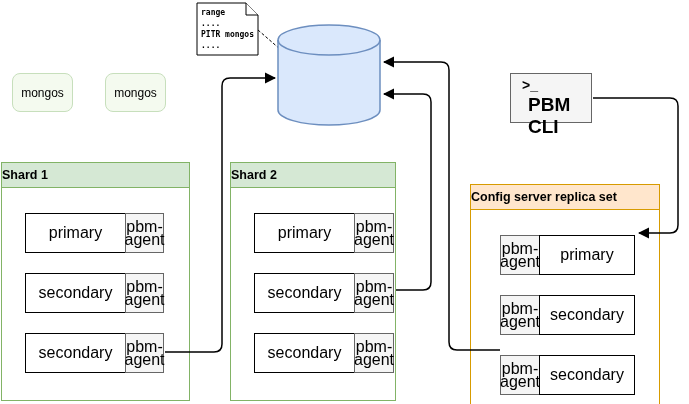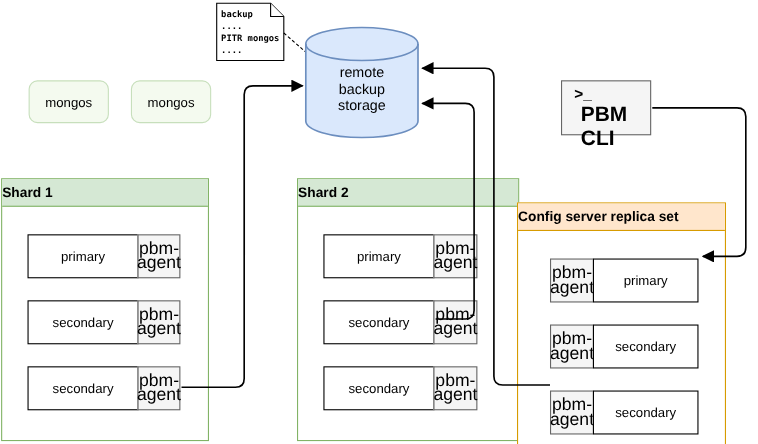--- a/index.html
+++ b/index.html
@@ -9,38 +9,38 @@
   .connector{fill:none;stroke:var(--line);stroke-width:1.5;stroke-linejoin:round;}
   .dashed{fill:none;stroke:var(--line);stroke-width:1;stroke-dasharray:3,2;}
   .cyl{fill:var(--blue-fill);stroke:var(--blue-stroke);stroke-width:1.5;}
   .cyl-rim{fill:none;stroke:var(--blue-stroke);stroke-width:1.5;}
   .note-shape{fill:#ffffff;stroke:#000;stroke-width:1;}
   .note-text{position:absolute;left:201px;top:7px;z-index:6;
              font-family:"DejaVu Sans Mono","Liberation Mono",monospace;
              font-size:8px;font-weight:bold;line-height:11px;white-space:pre;}
   .storage-label{position:absolute;left:298px;top:58px;width:62px;z-index:6;
                  text-align:center;font-size:13px;line-height:15px;}
-  .mongos{position:absolute;top:73px;width:73px;height:39px;z-index:1;
+  .mongos{position:absolute;top:73px;width:61px;height:39px;z-index:1;
           background:var(--mongos-fill);border:1px solid var(--mongos-stroke);
           border-radius:8px;display:flex;align-items:center;justify-content:center;
-          font-size:12px;box-sizing:border-box;margin-left:14px;}
+          font-size:12px;box-sizing:border-box;}
   .pbmcli{position:absolute;left:510px;top:73px;width:82px;height:50px;z-index:1;
           background:var(--gray-fill);border:1px solid var(--gray-stroke);box-sizing:border-box;}
   .pbmcli .prompt{display:block;margin:4px 0 0 11px;font-size:14px;font-weight:bold;line-height:14px;}
   .pbmcli .cli-label{display:block;margin:2px 0 4px 17px;font-size:19px;font-weight:bold;}
   .cluster{position:absolute;top:162px;height:239px;background:#fff;z-index:1;box-sizing:border-box;}
   .cluster.green{border:1px solid var(--green-stroke);}
   .cluster.orange{border:1px solid var(--orange-stroke);}
   .cluster-header{height:24px;line-height:24px;
                   font-weight:bold;font-size:12.5px;}
   .green .cluster-header{background:var(--green-fill);border-bottom:1px solid var(--green-stroke);}
   .orange .cluster-header{background:var(--orange-fill);border-bottom:1px solid var(--orange-stroke);}
   .row{position:absolute;height:40px;display:flex;}
   .role-box{background:#fff;border:1px solid #000;box-sizing:border-box;
-            display:flex;align-items:center;justify-content:center;font-size:12px;}
+            display:flex;align-items:center;justify-content:center;font-size:16px;}
   .agent-box{background:var(--gray-fill);border:1px solid var(--gray-stroke);box-sizing:border-box;
              display:flex;align-items:center;justify-content:center;text-align:center;
              font-size:16px;line-height:13px;padding:0 2px;}
   .w100{width:101px;} .w95{width:96px;} .w39{width:39px;} .w40{width:40px;}
   .tuck{margin-left:-1px;}
 </style>
 </head>
 <body>
 
 <div class="canvas">
@@ -66,23 +66,22 @@
 
     <path class="connector" marker-end="url(#arr)" d="M165,352 L214,352 Q222,352 222,344 L222,86 Q222,78 230,78 L275,78"></path>
 
     <path class="connector" marker-end="url(#arr)" d="M396,290 L423,290 Q431,290 431,282 L431,102 Q431,94 423,94 L384,94"></path>
 
     <path class="connector" marker-end="url(#arr)" d="M500,350 L457,350 Q449,350 449,342 L449,70 Q449,62 441,62 L384,62"></path>
 
     <path class="connector" marker-end="url(#arr)" d="M593,98 L670,98 Q678,98 678,106 L678,225 Q678,233 670,233 L639,233"></path>
   </svg>
 
-  <div class="note-text"><div>backup</div><div>....</div><div>PITR mongos</div><div>....</div></div>
+  <div class="note-text"><div>range</div><div>....</div><div>PITR mongos</div><div>....</div></div>
 
-  <div class="storage-label">remote backup storage</div>
 
   <div class="mongos" style="left:12px;">
     <span>mongos</span>
   </div>
   <div class="mongos" style="left:105px;">
     <span>mongos</span>
   </div>
 
   <div class="pbmcli">
     <span class="prompt">&gt;_</span>
@@ -98,21 +97,21 @@
     <div class="row" style="left:23px;top:110px;">
       <div class="role-box w100">secondary</div>
       <div class="agent-box w39 tuck">pbm-agent</div>
     </div>
     <div class="row" style="left:23px;top:170px;">
       <div class="role-box w100">secondary</div>
       <div class="agent-box w39 tuck">pbm-agent</div>
     </div>
   </div>
 
-  <div class="cluster green" style="left:230px;width:202px;margin-left:40px;">
+  <div class="cluster green" style="left:230px;width:166px;">
     <div class="cluster-header">Shard 2</div>
     <div class="row" style="left:23px;top:50px;">
       <div class="role-box w100">primary</div>
       <div class="agent-box w40 tuck">pbm-agent</div>
     </div>
     <div class="row" style="left:23px;top:110px;">
       <div class="role-box w100">secondary</div>
       <div class="agent-box w40 tuck">pbm-agent</div>
     </div>
     <div class="row" style="left:23px;top:170px;">

